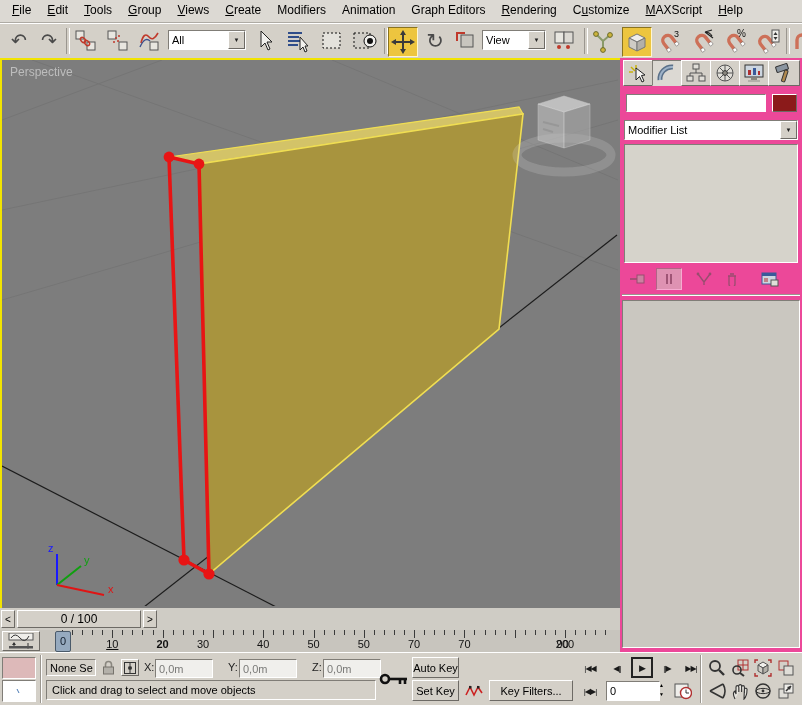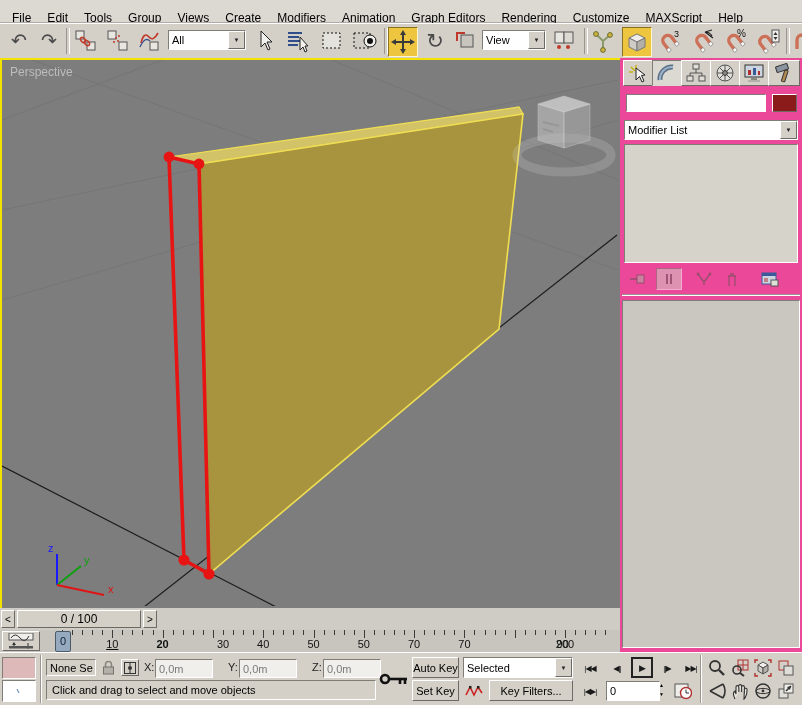--- a/index.html
+++ b/index.html
@@ -8,21 +8,21 @@
        overflow:hidden;user-select:none;}
   
   .raised{background:#d4d0c8;border:1px solid;border-color:#ffffff #6d6a65 #6d6a65 #ffffff;}
   .sunken{background:#d4d0c8;border:1px solid;border-color:#807d77 #ffffff #ffffff #807d77;}
   .white-sunken{background:#ffffff;border:1px solid;border-color:#807d77 #ffffff #ffffff #807d77;}
   .abs{position:absolute;box-sizing:border-box;}
   .ctr{display:flex;align-items:center;justify-content:center;}
   
   #menubar{position:absolute;left:0;top:0;width:802px;height:22px;background:#dcd9d3;
            border-bottom:1px solid #aeaba4;display:flex;align-items:stretch;padding-left:4px;}
-  .menu-item{padding:8px 8px;line-height:21px;font-size:12px;cursor:default;}
+  .menu-item{padding:0 8px;line-height:21px;font-size:12px;cursor:default;}
   .menu-item u{text-underline-offset:1px;}
   
   #toolbar{position:absolute;left:0;top:23px;width:802px;height:35px;background:#d4d0c8;
            border-top:1px solid #ffffff;}
   .tbtn{position:absolute;top:3px;height:28px;cursor:pointer;}
   .tsep{position:absolute;top:4px;width:2px;height:26px;border-left:1px solid #9a968f;border-right:1px solid #fff;}
   .tool-active{background:#edc53f;border:1px solid;border-color:#8a7320 #fff6d0 #fff6d0 #8a7320;}
   .glyph{font-size:19px;color:#4a4a4a;line-height:26px;}
   .combo{background:#fff;border:1px solid;border-color:#807d77 #fff #fff #807d77;
          display:flex;align-items:center;font-size:11px;}
@@ -414,21 +414,21 @@
         <div class="tick" style="left: 544.88px;"></div>
         <div class="tick" style="left: 554.94px;"></div>
         <div class="tick major" style="left: 565px;"></div>
         <div class="tick" style="left: 575.06px;"></div>
         <div class="tick" style="left: 585.12px;"></div>
         <div class="tick" style="left: 595.18px;"></div>
         <div class="tick" style="left: 605.24px;"></div>
         <div class="tick-label" style="left: 48px;">0</div>
         <div class="tick-label" style="left: 98.3px; text-decoration: underline;">10</div>
         <div class="tick-label" style="left: 148.6px; font-weight: bold;">20</div>
-        <div class="tick-label" style="left: 209px;">30</div>
+        <div class="tick-label" style="left: 189px;">30</div>
         <div class="tick-label" style="left: 249.2px;">40</div>
         <div class="tick-label" style="left: 299.5px;">50</div>
         <div class="tick-label" style="left: 349.8px;">50</div>
         <div class="tick-label" style="left: 400.1px;">70</div>
         <div class="tick-label" style="left: 450.4px;">70</div>
         <div class="tick-label" style="left: 500.7px; margin-left: 48px;">90</div>
         <div class="tick-label" style="left: 551px;">200</div>
       </div>
     <div id="frame-marker">0</div>
   </div>
@@ -472,24 +472,20 @@
         <line x1="21" y1="10" x2="21" y2="15" stroke="#111" stroke-width="2.6"></line>
         <line x1="26" y1="10" x2="26" y2="15" stroke="#111" stroke-width="2.6"></line>
       </svg>
       </div>
 
     <div class="abs sunken" id="prompt-field">Click and drag to select and move objects</div>
 
     <div class="abs raised ctr" style="left:412px;top:4px;width:47px;height:21px">Auto Key</div>
     <div class="abs raised ctr" style="left:412px;top:27px;width:47px;height:21px">Set Key</div>
 
-    <div class="combo abs" style="left:463px;top:4px;width:110px;height:21px">
-      <span class="cval">Selected</span>
-      <span class="carr">▼</span>
-    </div>
     <div class="abs ctr" style="left:463px;top:27px;width:22px;height:21px">
       <svg width="18" height="16">
         <polyline points="1,12 5,4 9,12 13,4 17,10" fill="none" stroke="#cc2222" stroke-width="1.6"></polyline>
         <rect x="4" y="3" width="2.5" height="2.5" fill="#222"></rect>
           <rect x="12" y="3" width="2.5" height="2.5" fill="#222"></rect>
       </svg>
       </div>
     <div class="abs raised ctr" style="left:489px;top:27px;width:84px;height:21px">Key Filters...</div>
 
     <div class="abs ctr" style="left:580px;top:5px;width:20px;height:20px">

